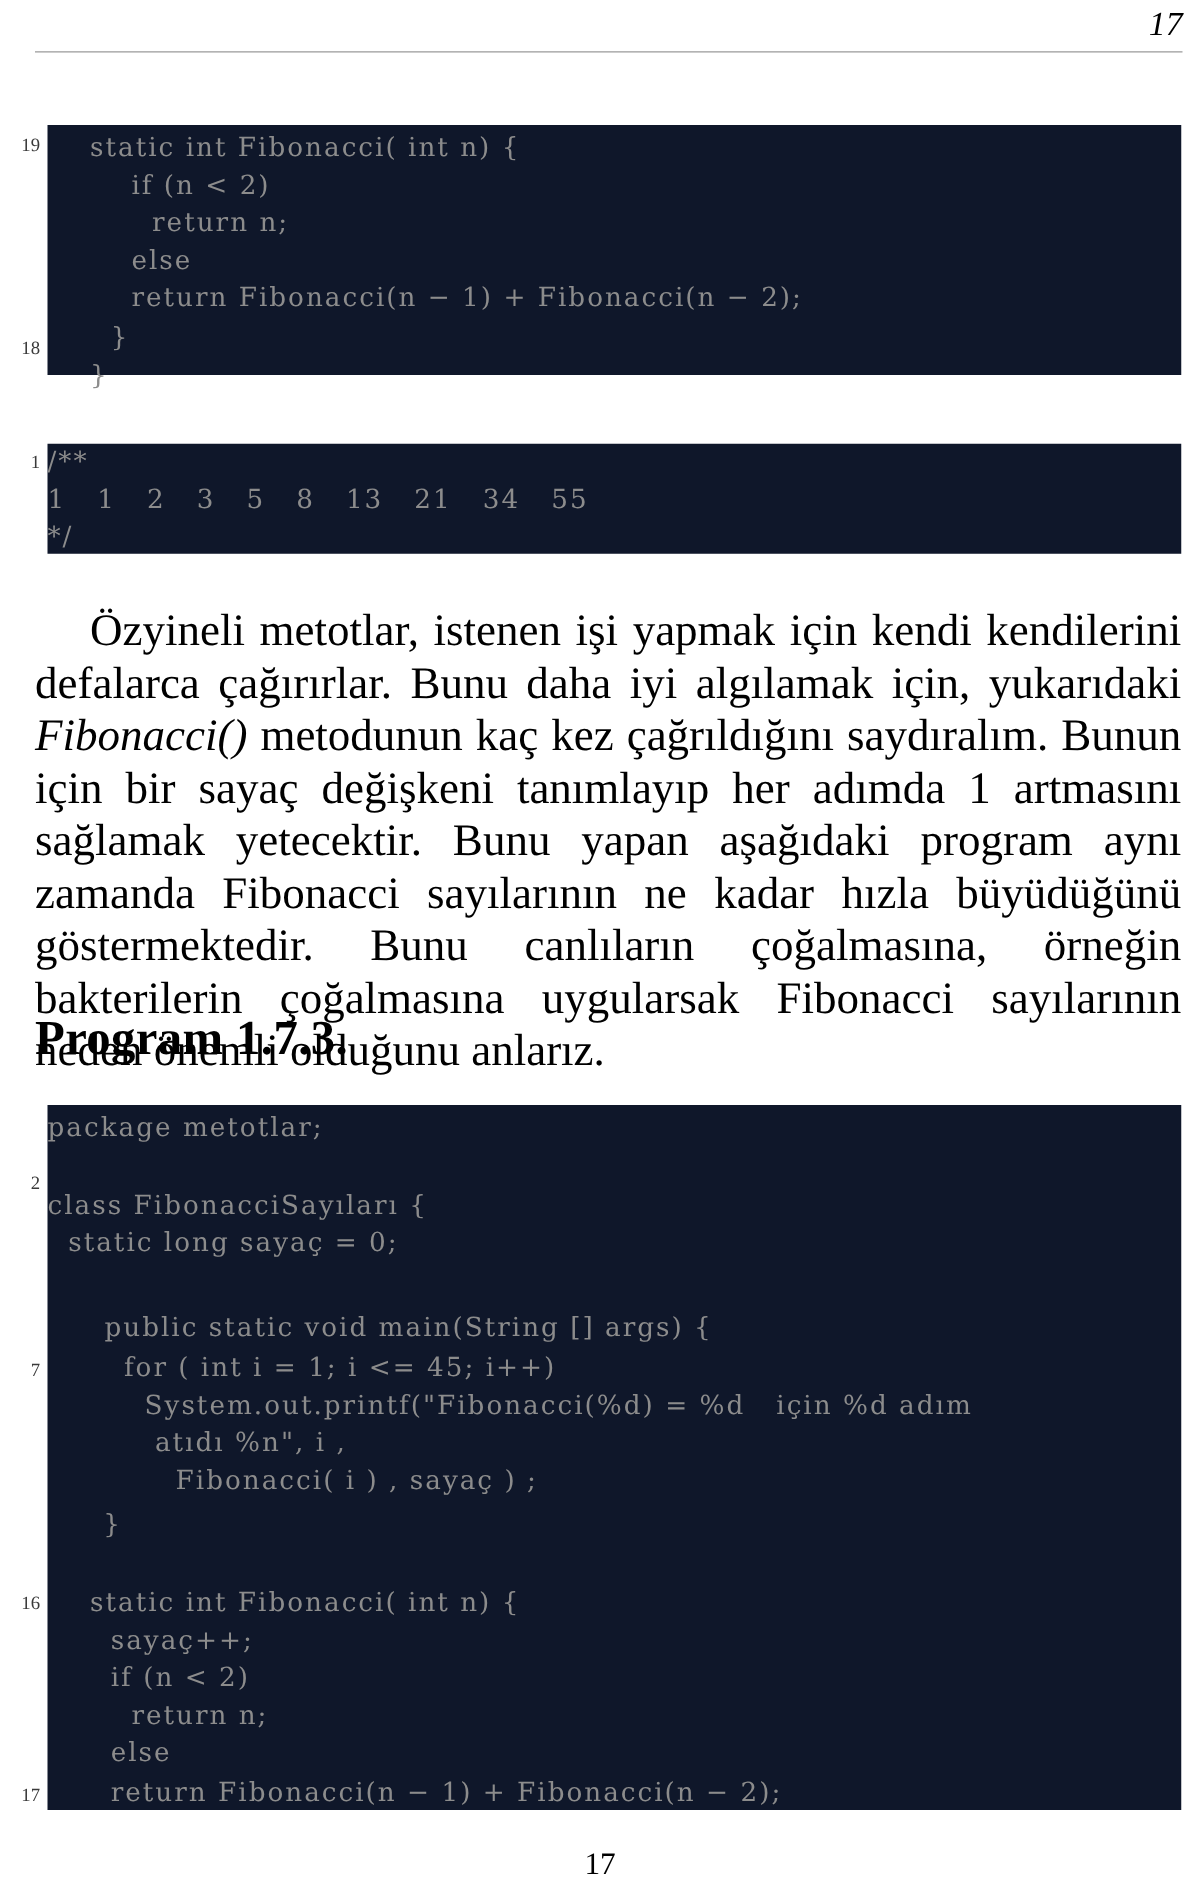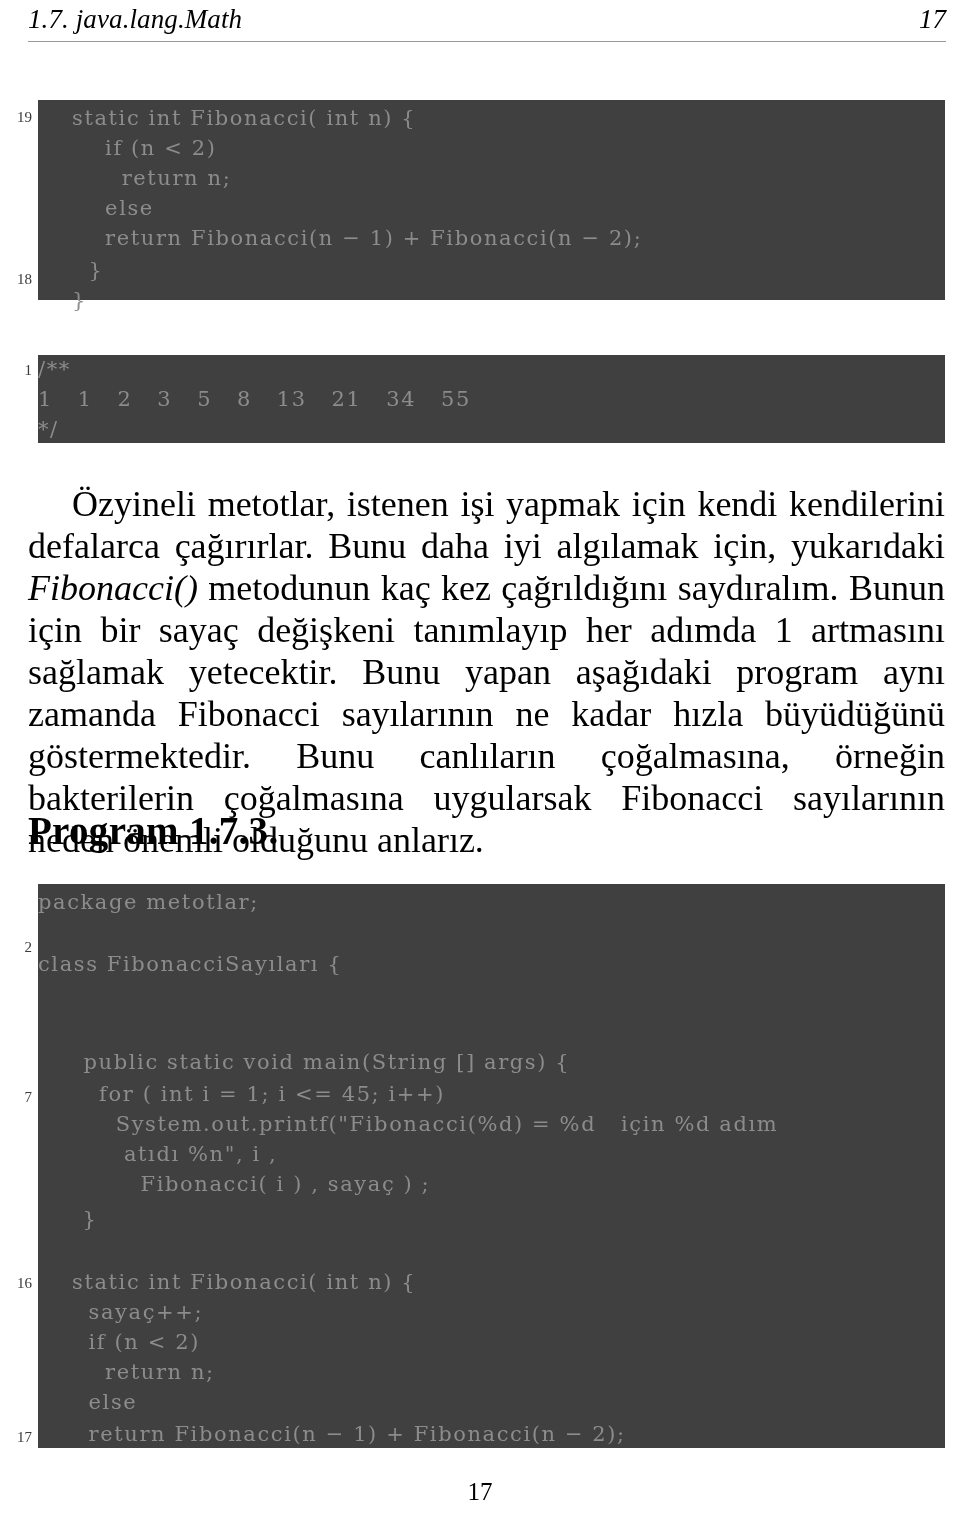--- a/index.html
+++ b/index.html
@@ -74,21 +74,21 @@
     right: 0;
     font-size: 15px;
     color: #3a3a3a;
     font-family: "Liberation Serif", "DejaVu Serif", serif;
     line-height: 1;
   }
   .codebox {
     position: absolute;
     left: 38px;
     width: 907px;
-    background: #404040;
+    background: #0f172a;
     box-sizing: border-box;
   }
   .cl {
     position: absolute;
     left: 0;
     white-space: pre;
     font-family: "DejaVu Serif", "Liberation Serif", serif;
     font-size: 21px;
     color: #8c8c8c;
     letter-spacing: 1.6px;
@@ -124,21 +124,20 @@
     text-align: center;
     font-size: 25px;
   }
 </style>
 </head>
 <body>
 
 <div class="page">
 
   <div class="header">
-    <div class="header-title">1.7. java.lang.Math</div>
     <div class="header-page">17</div>
   </div>
   <div class="header-rule"></div>
 
   <div class="listing" style="top:100px;">
     <div class="linenos">
       <div class="lineno" style="top:10px;">19</div>
       <div class="lineno" style="top:172px;">18</div>
     </div>
     <div class="codebox" style="top:0; height:200px;">
@@ -173,20 +172,21 @@
     <div class="linenos">
       <div class="lineno" style="top:56px;">2</div>
       <div class="lineno" style="top:206px;">7</div>
       <div class="lineno" style="top:392px;">16</div>
       <div class="lineno" style="top:546px;">17</div>
     </div>
     <div class="codebox" style="top:0; height:564px;">
       <div class="cl" style="top:8px; left:0px;">package metotlar;</div>
       <div class="cl" style="top:38px; left:0px;"></div>
       <div class="cl" style="top:70px; left:0px;">class FibonacciSayıları {</div>
+      <div class="cl" style="top:100px; left:0px;">  static long sayaç = 0;</div>
       <div class="cl" style="top:130px; left:0px;"></div>
       <div class="cl" style="top:168px; left:29px;">  public static void main(String [] args) {</div>
       <div class="cl" style="top:200px; left:28px;">    for ( int i = 1; i &lt;= 45; i++)</div>
       <div class="cl" style="top:230px; left:28px;">      System.out.printf("Fibonacci(%d) = %d   için %d adım</div>
       <div class="cl" style="top:260px; left:28px;">       atıdı %n", i ,</div>
       <div class="cl" style="top:290px; left:28px;">         Fibonacci( i ) , sayaç ) ;</div>
       <div class="cl" style="top:325px; left:28px;">  }</div>
       <div class="cl" style="top:355px; left:28px;"></div>
       <div class="cl" style="top:388px; left:34px;">static int Fibonacci( int n) {</div>
       <div class="cl" style="top:418px; left:34px;">  sayaç++;</div>

